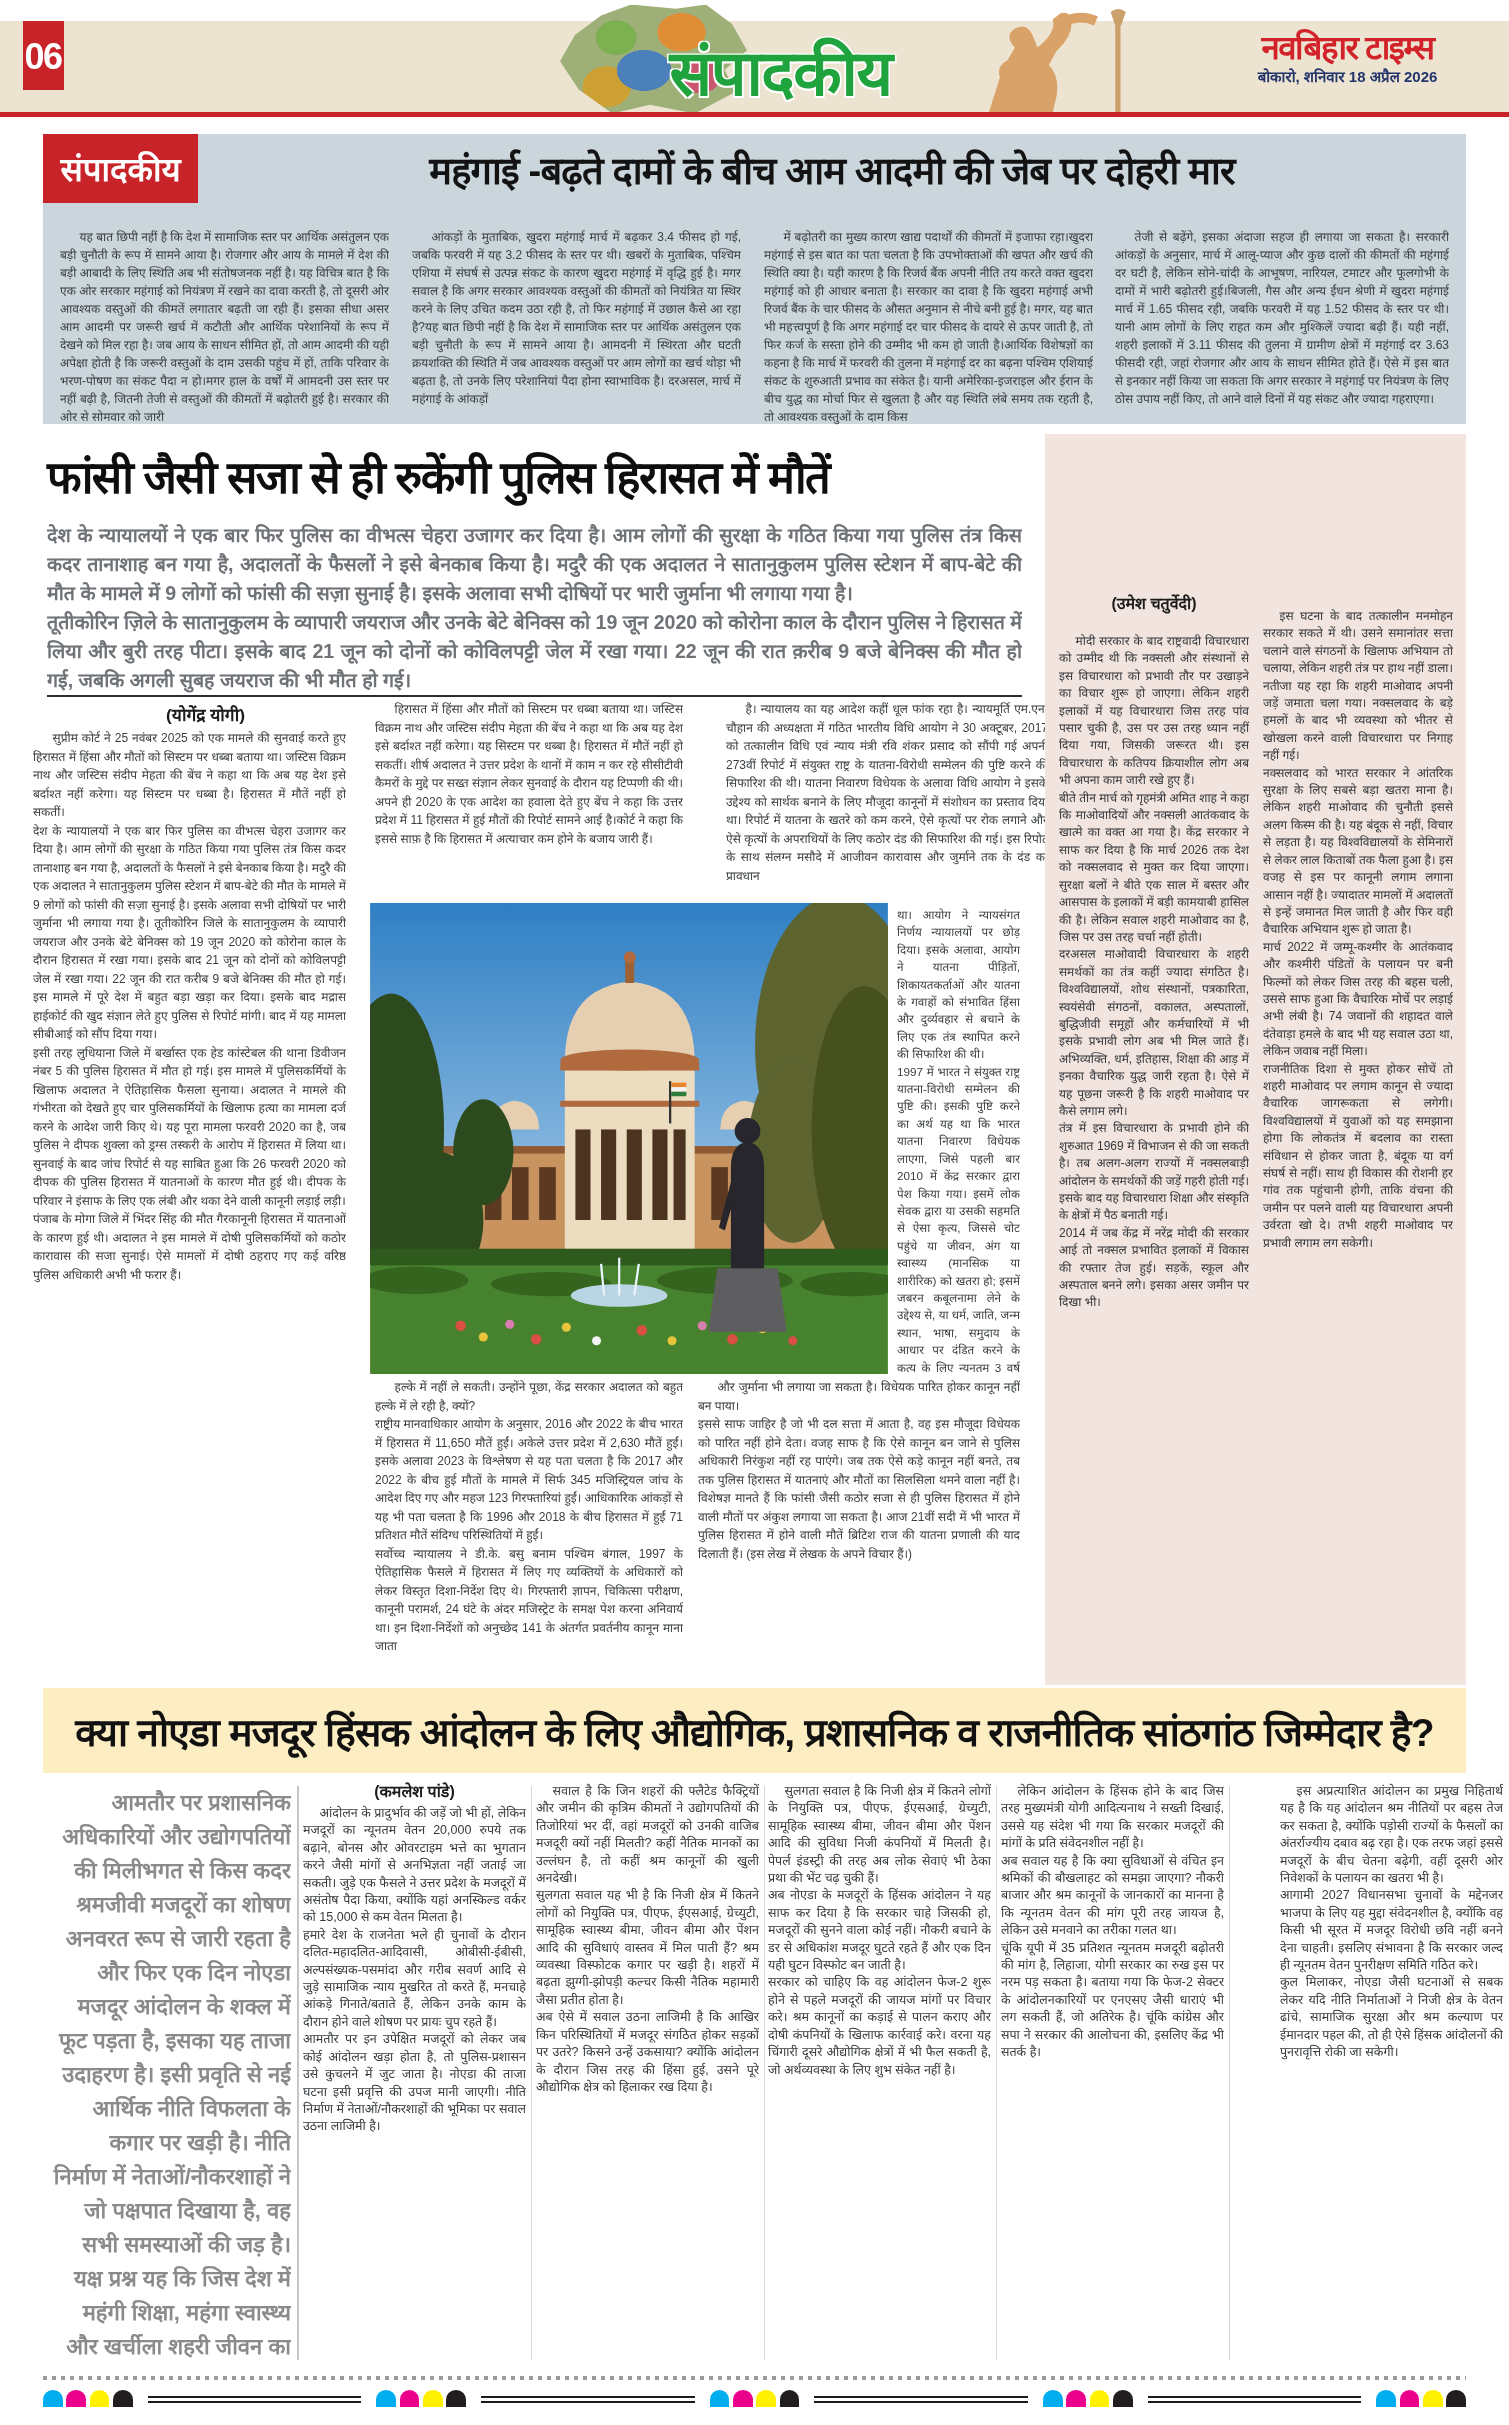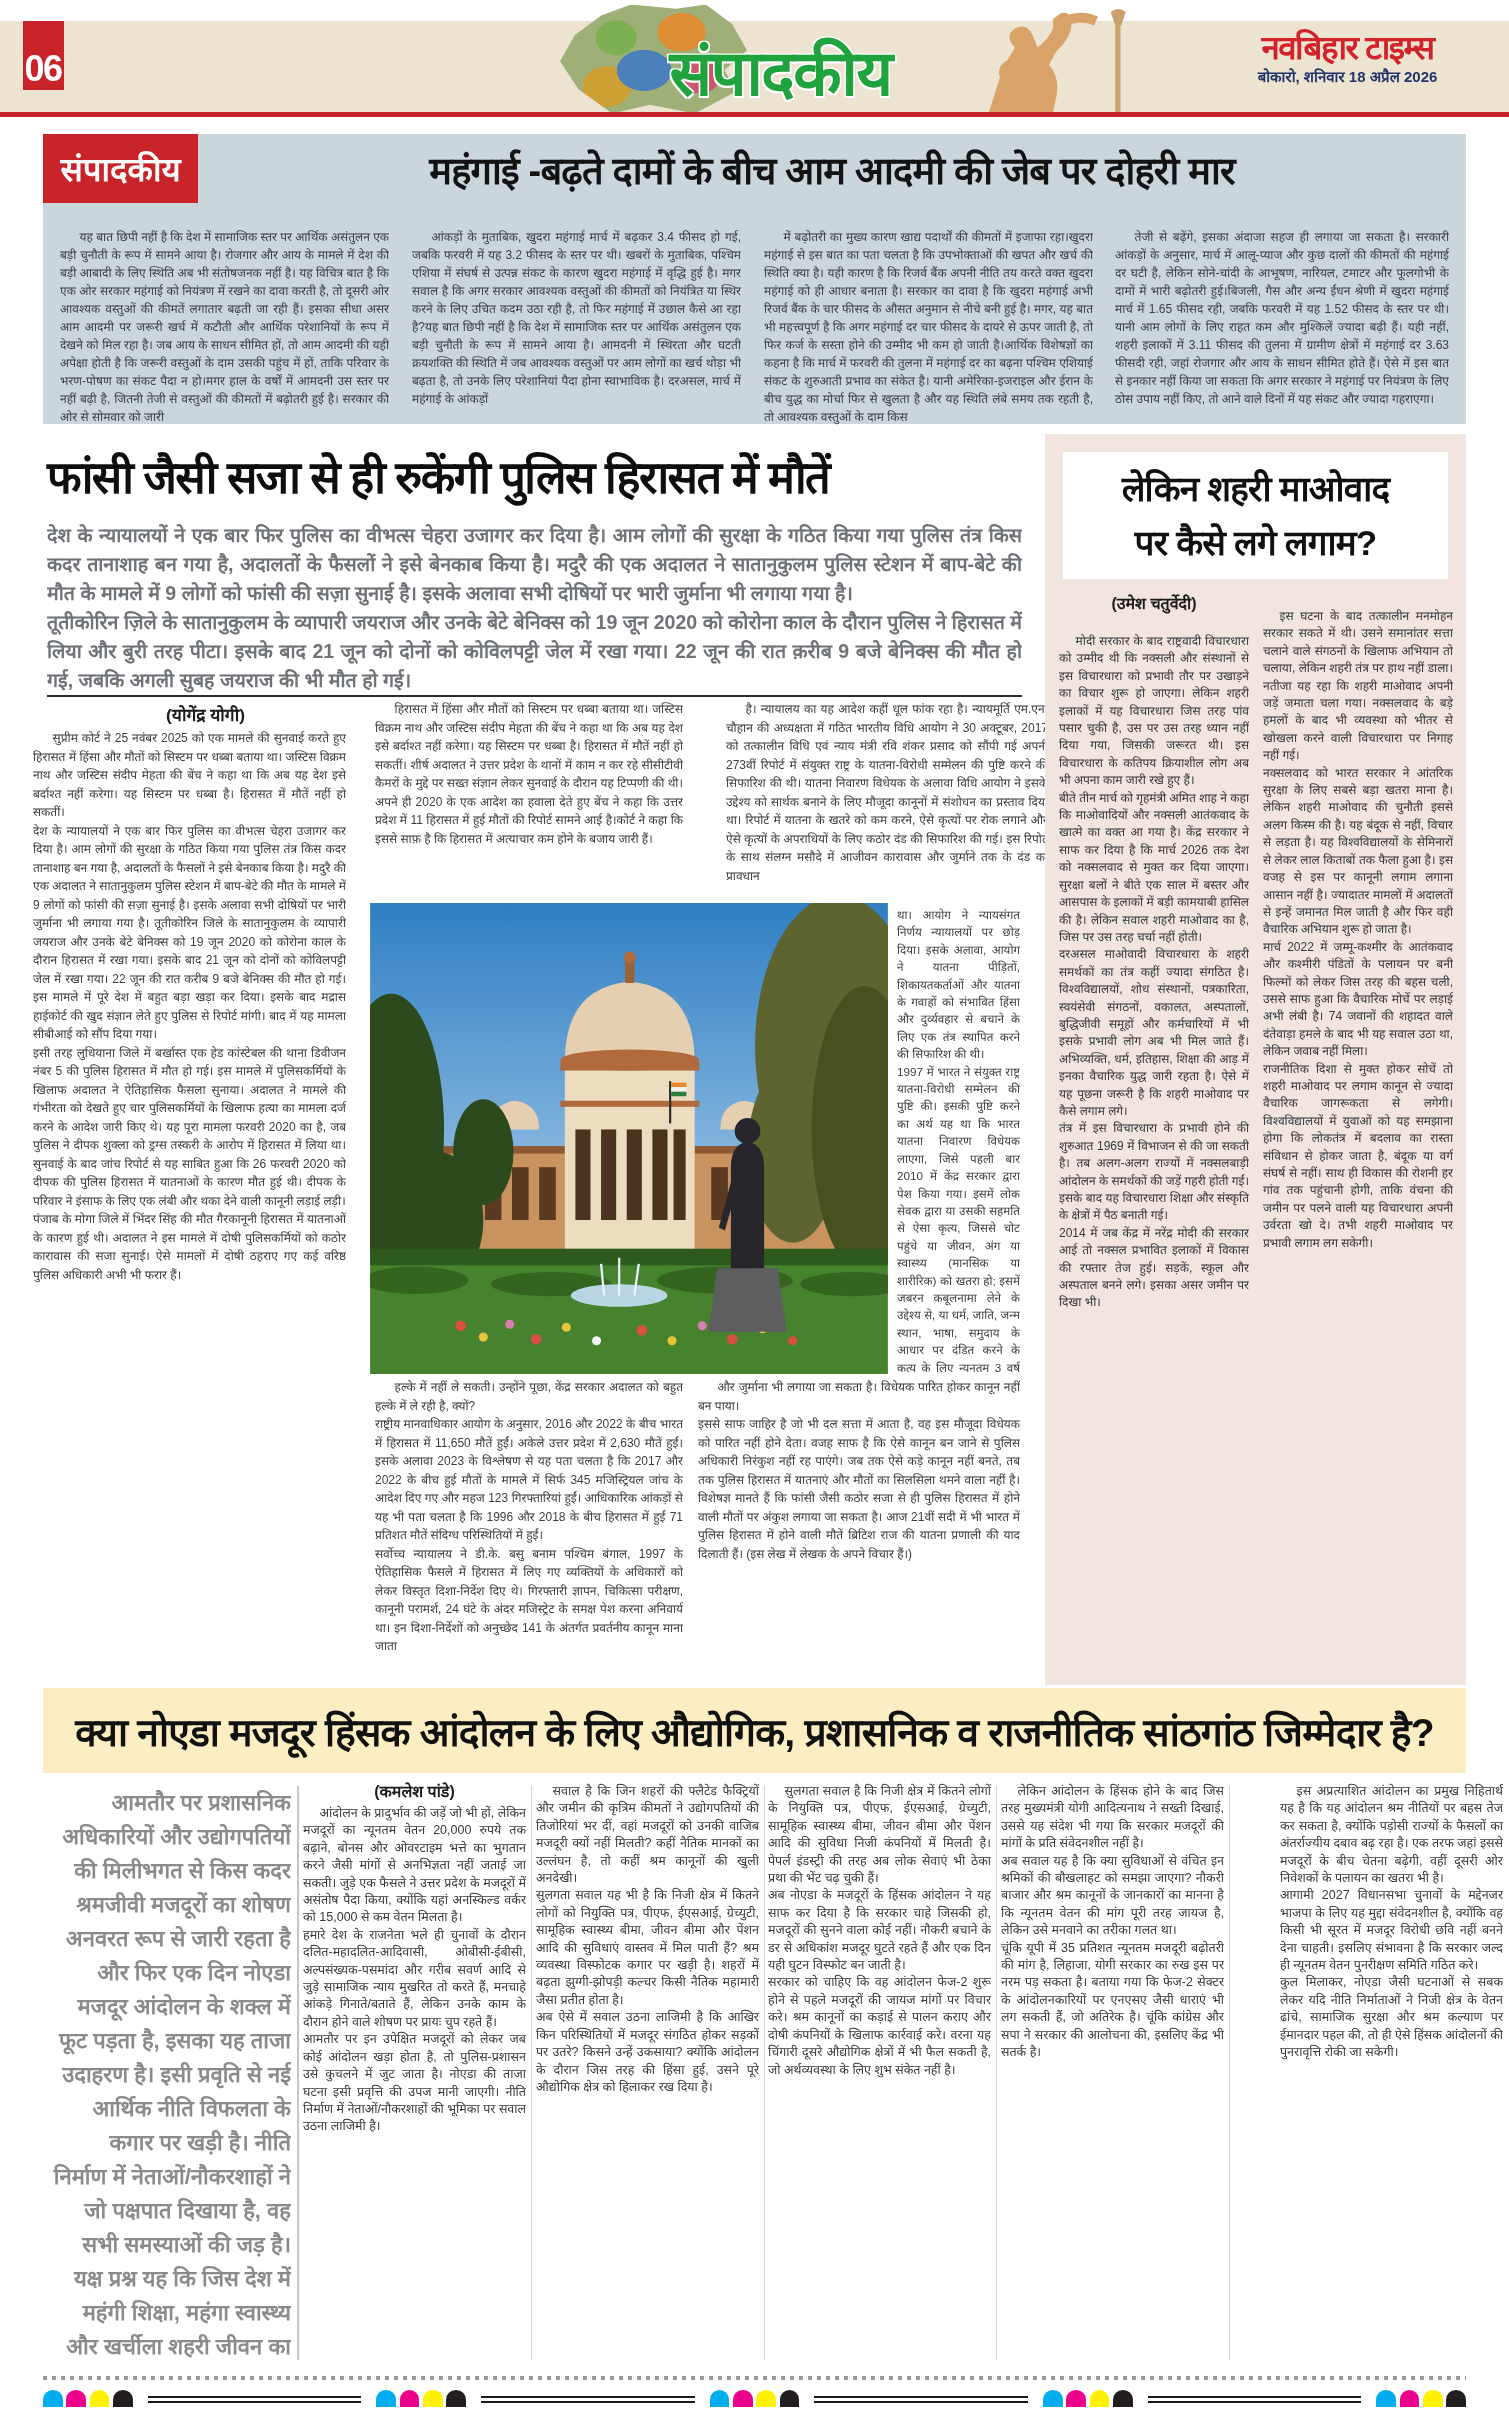--- a/index.html
+++ b/index.html
@@ -2,21 +2,21 @@
 <html style="font-size:12px"><head>
 <meta charset="utf-8">
 <style>
   html,body{margin:0;padding:0;background:#fff;}
   #page{position:relative;width:1509px;height:2426px;background:#ffffff;
         font-family:"Liberation Sans","DejaVu Sans",sans-serif;overflow:hidden;color:#222;}
   .abs{position:absolute;}
   
   #hdr-band{left:0;top:21px;width:1509px;height:92px;background:#ece4d1;}
   #pageno{left:22.6px;top:21px;width:41px;height:69px;background:#c9232a;display:flex;align-items:flex-end;justify-content:center;}
-  #pageno span{color:#fff;font-size:36px;font-weight:800;line-height:1;padding-bottom:3px;letter-spacing:-1.5px;}
+  #pageno span{color:#fff;font-size:36px;font-weight:800;line-height:1;padding-bottom:15px;letter-spacing:-1.5px;}
   #collage{left:560px;top:4.5px;width:187px;height:109px;
      background:
        radial-gradient(45px 38px at 30% 30%, #7fae57 0 45%, transparent 46%),
        radial-gradient(53px 42px at 65% 25%, #d98f3f 0 45%, transparent 46%),
        radial-gradient(60px 45px at 45% 60%, #4f7fb5 0 45%, transparent 46%),
        radial-gradient(45px 38px at 75% 65%, #c2586f 0 45%, transparent 46%),
        radial-gradient(53px 45px at 25% 75%, #c9a03e 0 45%, transparent 46%),
        #9fae7c;
      clip-path:polygon(38% 0,62% 4%,78% 0,92% 18%,100% 42%,88% 60%,94% 80%,72% 100%,48% 92%,28% 100%,10% 78%,0 52%,8% 28%,22% 10%);
      filter:saturate(1.1);}
@@ -234,24 +234,20 @@
       </g>
 
       <polygon points="448,568 552,568 540,484 460,484" fill="#5e5e60"></polygon>
       <path d="M478 484 L478 350 Q478 320 500 316 Q522 320 522 350 L522 484 Z" fill="#26262c"></path>
       <circle cx="500" cy="302" r="17" fill="#26262c"></circle>
       <path d="M478 370 L462 430 L470 434 L482 392 Z" fill="#26262c"></path>
     </svg>
   </div>
 
   <div class="abs" id="r-box"></div>
-  <div class="abs" id="r-headbox">
-    <div class="r-headline">लेकिन शहरी माओवाद</div>
-    <div class="r-headline">पर कैसे लगे लगाम?</div>
-  </div>
   <div class="abs" id="r-byline">(उमेश चतुर्वेदी)</div>
   <div class="abs r-col" id="r-colA">मोदी सरकार के बाद राष्ट्रवादी विचारधारा को उम्मीद थी कि नक्सली और संस्थानों से इस विचारधारा को प्रभावी तौर पर उखाड़ने का विचार शुरू हो जाएगा। लेकिन शहरी इलाकों में यह विचारधारा जिस तरह पांव पसार चुकी है, उस पर उस तरह ध्यान नहीं दिया गया, जिसकी जरूरत थी। इस विचारधारा के कतिपय क्रियाशील लोग अब भी अपना काम जारी रखे हुए हैं।
 बीते तीन मार्च को गृहमंत्री अमित शाह ने कहा कि माओवादियों और नक्सली आतंकवाद के खात्मे का वक्त आ गया है। केंद्र सरकार ने साफ कर दिया है कि मार्च 2026 तक देश को नक्सलवाद से मुक्त कर दिया जाएगा। सुरक्षा बलों ने बीते एक साल में बस्तर और आसपास के इलाकों में बड़ी कामयाबी हासिल की है। लेकिन सवाल शहरी माओवाद का है, जिस पर उस तरह चर्चा नहीं होती।
 दरअसल माओवादी विचारधारा के शहरी समर्थकों का तंत्र कहीं ज्यादा संगठित है। विश्वविद्यालयों, शोध संस्थानों, पत्रकारिता, स्वयंसेवी संगठनों, वकालत, अस्पतालों, बुद्धिजीवी समूहों और कर्मचारियों में भी इसके प्रभावी लोग अब भी मिल जाते हैं। अभिव्यक्ति, धर्म, इतिहास, शिक्षा की आड़ में इनका वैचारिक युद्ध जारी रहता है। ऐसे में यह पूछना जरूरी है कि शहरी माओवाद पर कैसे लगाम लगे।
 तंत्र में इस विचारधारा के प्रभावी होने की शुरुआत 1969 में विभाजन से की जा सकती है। तब अलग-अलग राज्यों में नक्सलबाड़ी आंदोलन के समर्थकों की जड़ें गहरी होती गईं। इसके बाद यह विचारधारा शिक्षा और संस्कृति के क्षेत्रों में पैठ बनाती गई।
 2014 में जब केंद्र में नरेंद्र मोदी की सरकार आई तो नक्सल प्रभावित इलाकों में विकास की रफ्तार तेज हुई। सड़कें, स्कूल और अस्पताल बनने लगे। इसका असर जमीन पर दिखा भी।</div>
   <div class="abs r-col" id="r-colB">इस घटना के बाद तत्कालीन मनमोहन सरकार सकते में थी। उसने समानांतर सत्ता चलाने वाले संगठनों के खिलाफ अभियान तो चलाया, लेकिन शहरी तंत्र पर हाथ नहीं डाला। नतीजा यह रहा कि शहरी माओवाद अपनी जड़ें जमाता चला गया। नक्सलवाद के बड़े हमलों के बाद भी व्यवस्था को भीतर से खोखला करने वाली विचारधारा पर निगाह नहीं गई।
 नक्सलवाद को भारत सरकार ने आंतरिक सुरक्षा के लिए सबसे बड़ा खतरा माना है। लेकिन शहरी माओवाद की चुनौती इससे अलग किस्म की है। यह बंदूक से नहीं, विचार से लड़ता है। यह विश्वविद्यालयों के सेमिनारों से लेकर लाल किताबों तक फैला हुआ है। इस वजह से इस पर कानूनी लगाम लगाना आसान नहीं है। ज्यादातर मामलों में अदालतों से इन्हें जमानत मिल जाती है और फिर वही वैचारिक अभियान शुरू हो जाता है।
 मार्च 2022 में जम्मू-कश्मीर के आतंकवाद और कश्मीरी पंडितों के पलायन पर बनी फिल्मों को लेकर जिस तरह की बहस चली, उससे साफ हुआ कि वैचारिक मोर्चे पर लड़ाई अभी लंबी है। 74 जवानों की शहादत वाले दंतेवाड़ा हमले के बाद भी यह सवाल उठा था, लेकिन जवाब नहीं मिला।
 राजनीतिक दिशा से मुक्त होकर सोचें तो शहरी माओवाद पर लगाम कानून से ज्यादा वैचारिक जागरूकता से लगेगी। विश्वविद्यालयों में युवाओं को यह समझाना होगा कि लोकतंत्र में बदलाव का रास्ता संविधान से होकर जाता है, बंदूक या वर्ग संघर्ष से नहीं। साथ ही विकास की रोशनी हर गांव तक पहुंचानी होगी, ताकि वंचना की जमीन पर पलने वाली यह विचारधारा अपनी उर्वरता खो दे। तभी शहरी माओवाद पर प्रभावी लगाम लग सकेगी।</div>

